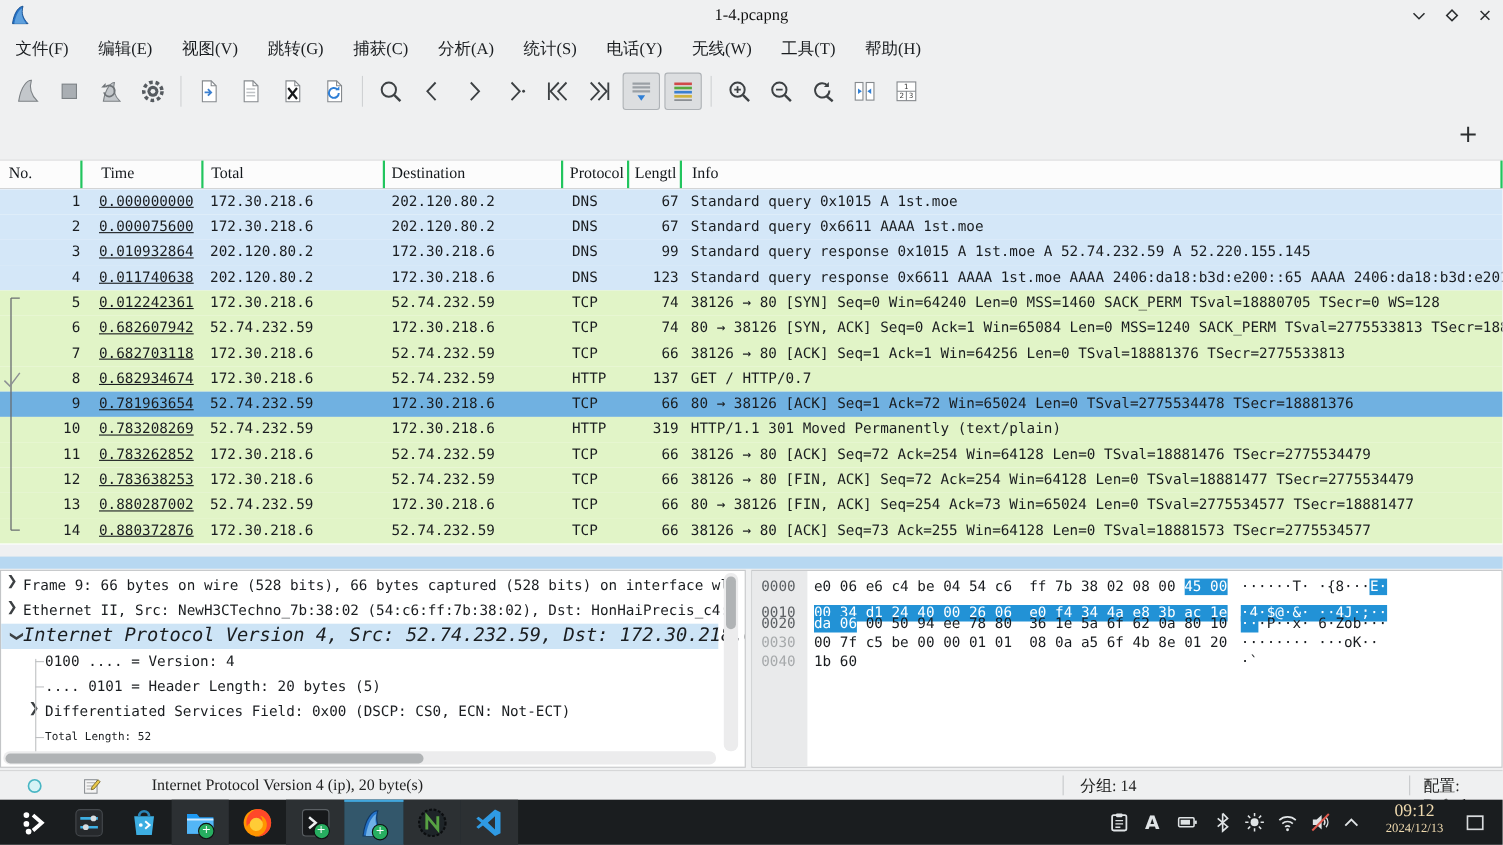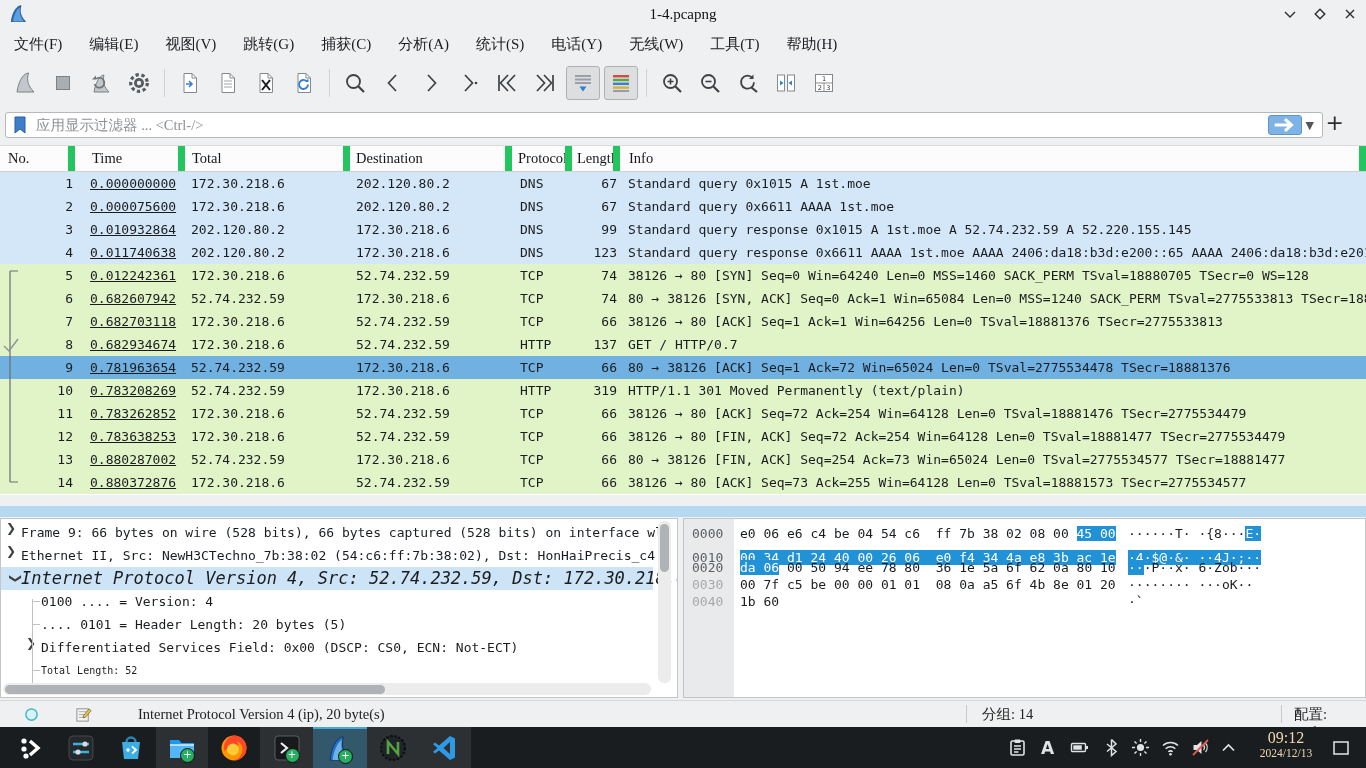--- a/index.html
+++ b/index.html
@@ -33,21 +33,21 @@
   #filter-box{position:absolute;left:5px;top:7px;width:1318px;height:26px;background:#fff;border:1px solid #b6b8ba;border-radius:3px;display:flex;align-items:center;box-sizing:border-box;}
   #filter-bookmark{width:16px;height:18px;margin:0 6px 0 6px;}
   #filter-input{flex:1;border:none;outline:none;font-family:"Liberation Serif","DejaVu Serif",serif;font-size:14.5px;background:transparent;color:#222;}
   #filter-input::placeholder{color:#8d9194;}
   #filter-apply{width:32px;height:18px;background:#7fb2e5;border:1px solid #5e94cc;border-radius:3px;display:flex;align-items:center;justify-content:center;margin-right:4px;}
   #filter-caret{color:#555;font-size:11px;margin-right:8px;font-family:"DejaVu Sans",sans-serif;}
   #filter-add{position:absolute;right:22px;top:5px;font-size:22px;color:#2c2f31;font-family:"DejaVu Sans",sans-serif;}
 
   
   #pkt-header{left:0;top:145px;width:1366px;height:27px;background:#fcfcfc;border-top:1px solid #d9dadb;border-bottom:1px solid #cfd0d1;display:flex;box-sizing:border-box;font-size:14.5px;color:#14181c;}
-  .hcell{display:flex;align-items:center;border-right:7px solid #22c55e;box-sizing:border-box;white-space:nowrap;overflow:hidden;}
+  .hcell{display:flex;align-items:center;border-right:2px solid #22c55e;box-sizing:border-box;white-space:nowrap;overflow:hidden;}
   #pkt-rows{left:0;top:172px;width:1366px;height:323px;overflow:hidden;background:#fff;}
   .prow{display:flex;height:23px;line-height:23px;font-size:13px;white-space:nowrap;}
   .prow>div{overflow:hidden;flex-shrink:0;}
   .c-no{width:75px;text-align:right;padding-right:2px;box-sizing:border-box;}
   .c-time{width:110px;padding-left:15px;box-sizing:border-box;text-decoration:underline;}
   .c-src{width:165px;padding-left:6px;box-sizing:border-box;}
   .c-dst{width:162px;padding-left:6px;box-sizing:border-box;}
   .c-proto{width:60px;padding-left:8px;box-sizing:border-box;}
   .c-len{width:48px;text-align:right;padding-right:3px;box-sizing:border-box;}
   .c-info{flex:1;padding-left:8px;box-sizing:border-box;overflow:hidden;}
@@ -325,34 +325,20 @@
           <path d="M3.5 12 h17 M12 12 v8.5" stroke="#85898d"></path>
           <text x="12" y="9.8" font-size="6.5" text-anchor="middle" fill="#333" font-family="DejaVu Sans">1</text>
           <text x="7.7" y="18.5" font-size="6.5" text-anchor="middle" fill="#333" font-family="DejaVu Sans">2</text>
           <text x="16.3" y="18.5" font-size="6.5" text-anchor="middle" fill="#333" font-family="DejaVu Sans">3</text>
         </svg>
       </span>
     </span>
   </div>
 
 <div id="filterbar" class="abs">
-  <div id="filter-box">
-    <span id="filter-bookmark" class="ic">
-      <svg viewBox="0 0 16 18">
-          <path d="M3 1 h10 v16 l-5 -4 -5 4 z" fill="#3b7fca" stroke="#2a5e99"></path>
-        </svg>
-    </span>
-    <input id="filter-input" placeholder="应用显示过滤器 ... &lt;Ctrl-/&gt;" style="">
-    <span id="filter-apply" class="ic">
-      <svg viewBox="0 0 24 14">
-          <path d="M4 7 h12 M12 2.5 L17 7 L12 11.5" fill="none" stroke="#fff" stroke-width="2.4"></path>
-        </svg>
-    </span>
-    <span id="filter-caret">▼</span>
-  </div>
   <span id="filter-add">+</span>
 </div>
 
 <div id="pkt-header" class="abs">
     <div class="hcell" style="width:75px;padding-left:8px">No.</div>
     <div class="hcell" style="width:110px;padding-left:17px">Time</div>
     <div class="hcell" style="width:165px;padding-left:7px">Total</div>
     <div class="hcell" style="width:162px;padding-left:6px">Destination</div>
     <div class="hcell" style="width:60px;padding-left:6px">Protocol</div>
     <div class="hcell" style="width:48px;padding-left:5px">Lengtl</div>

